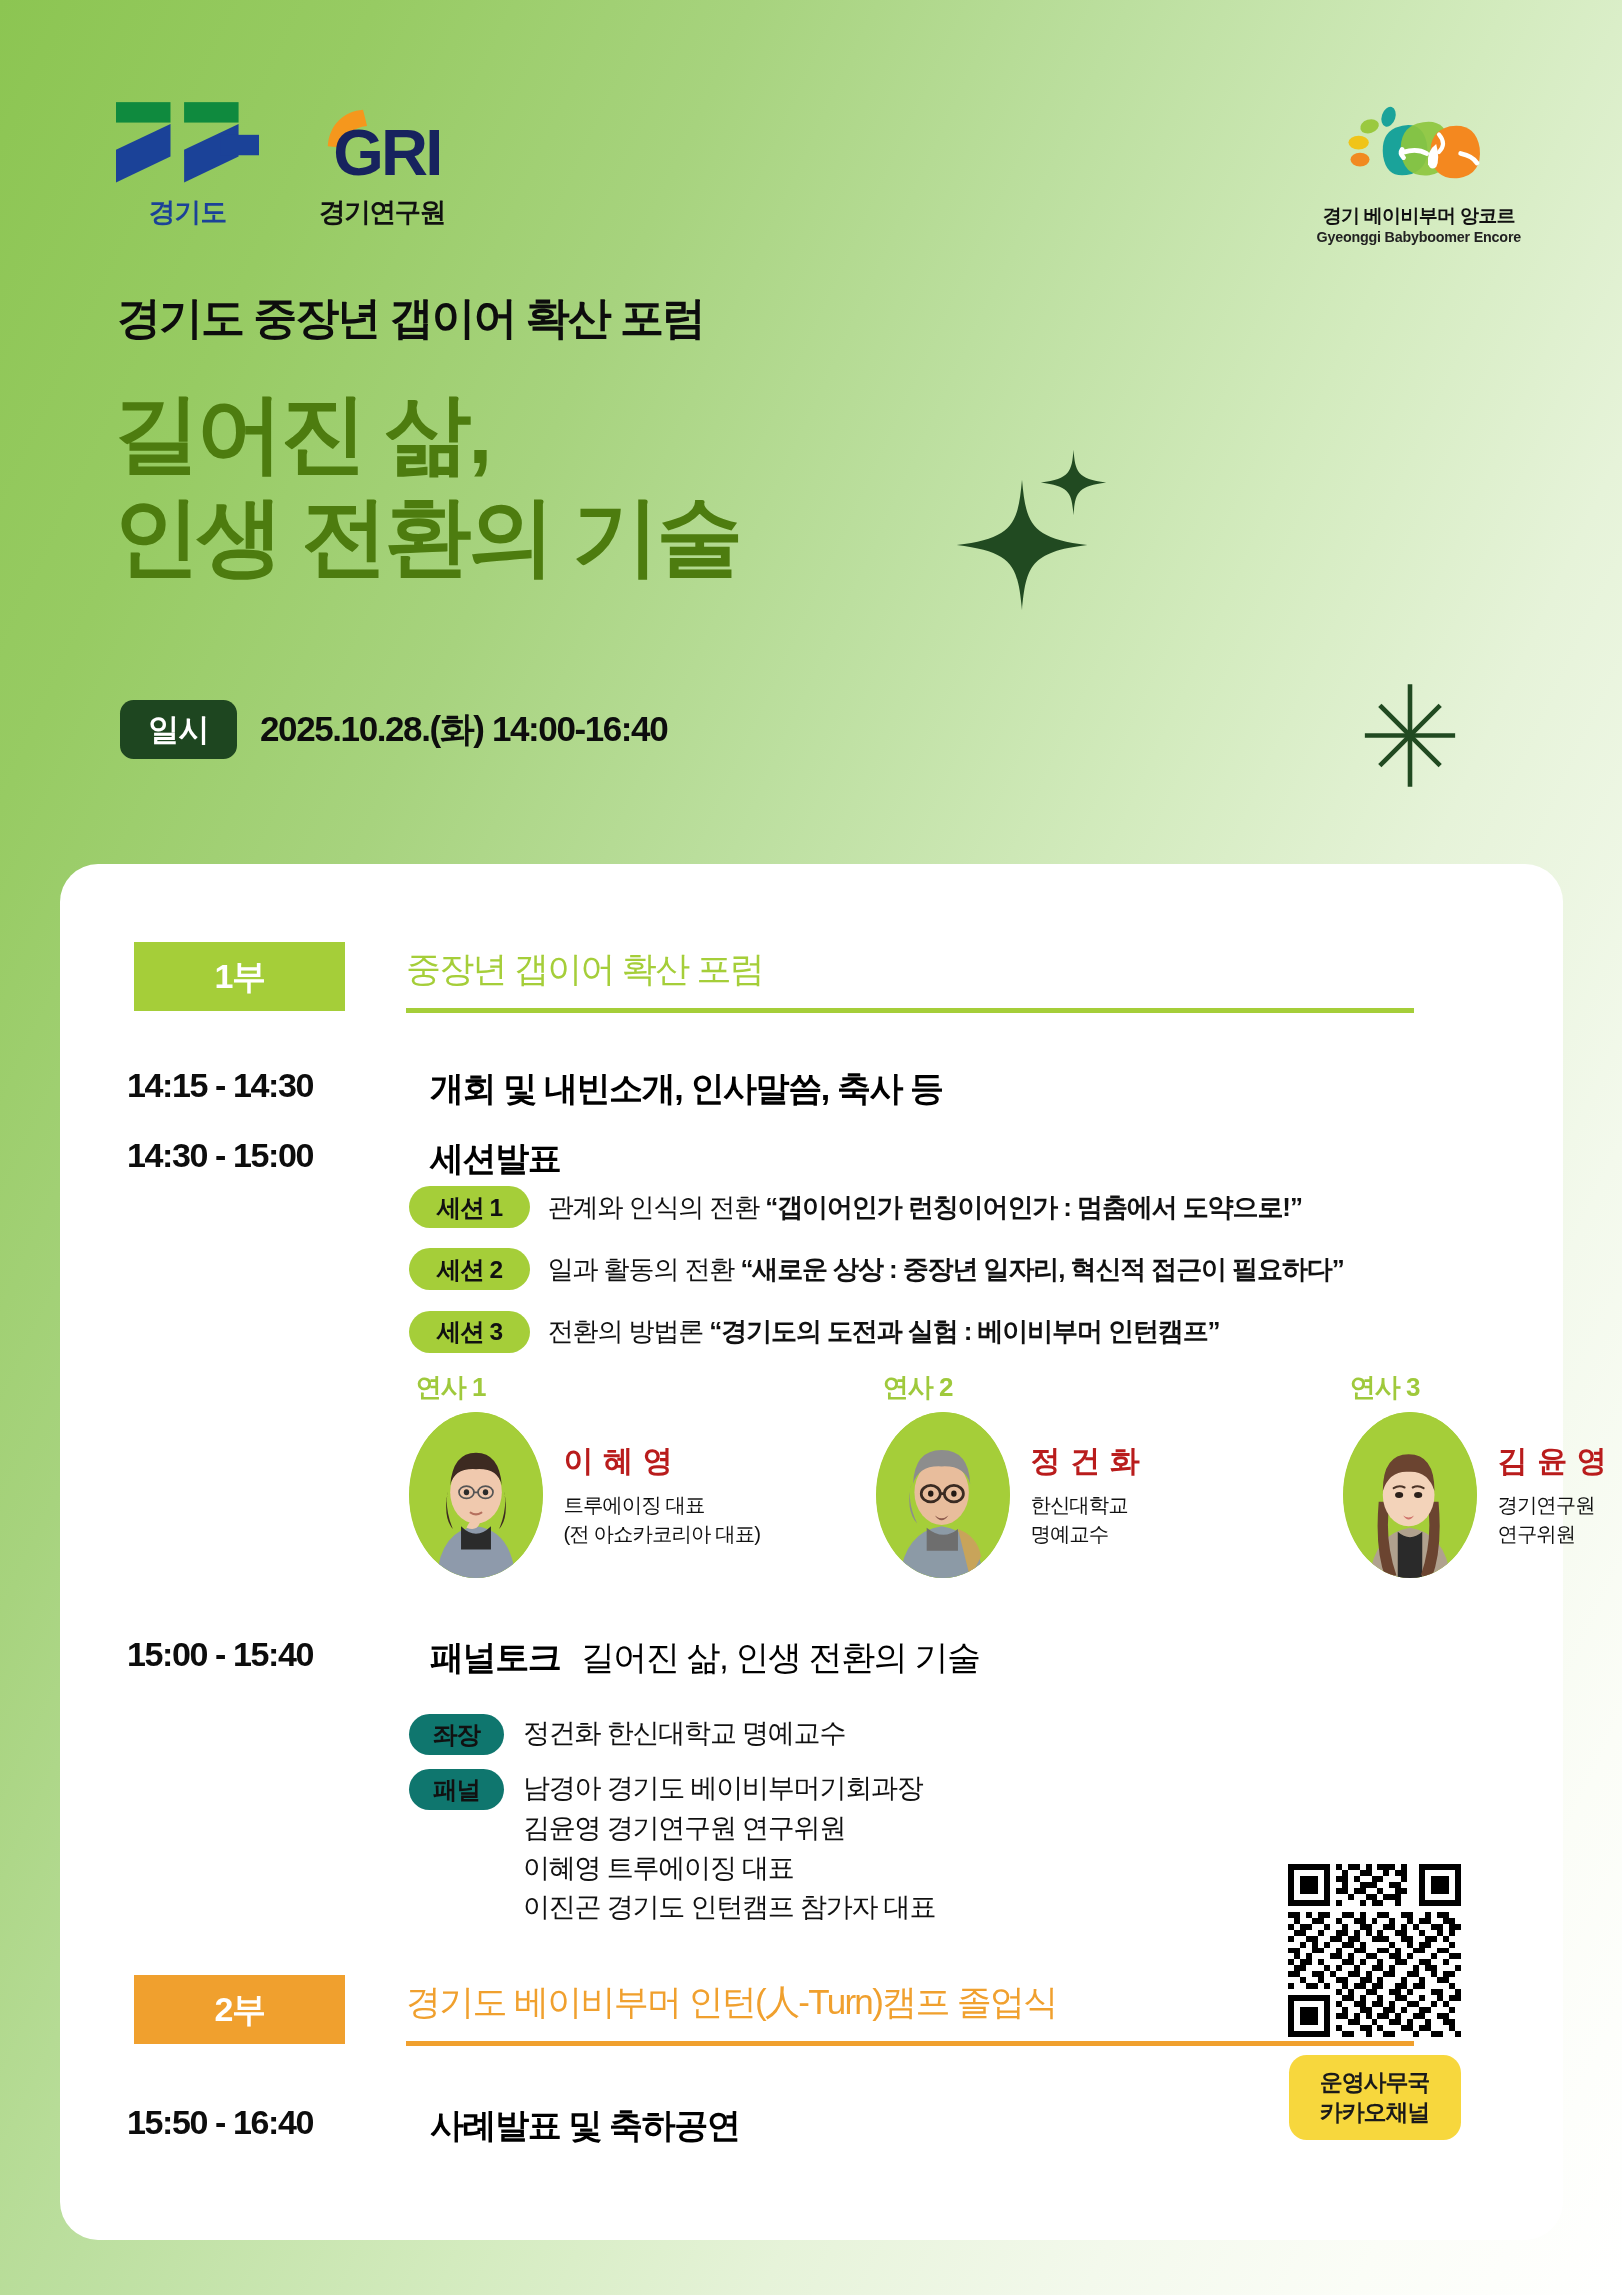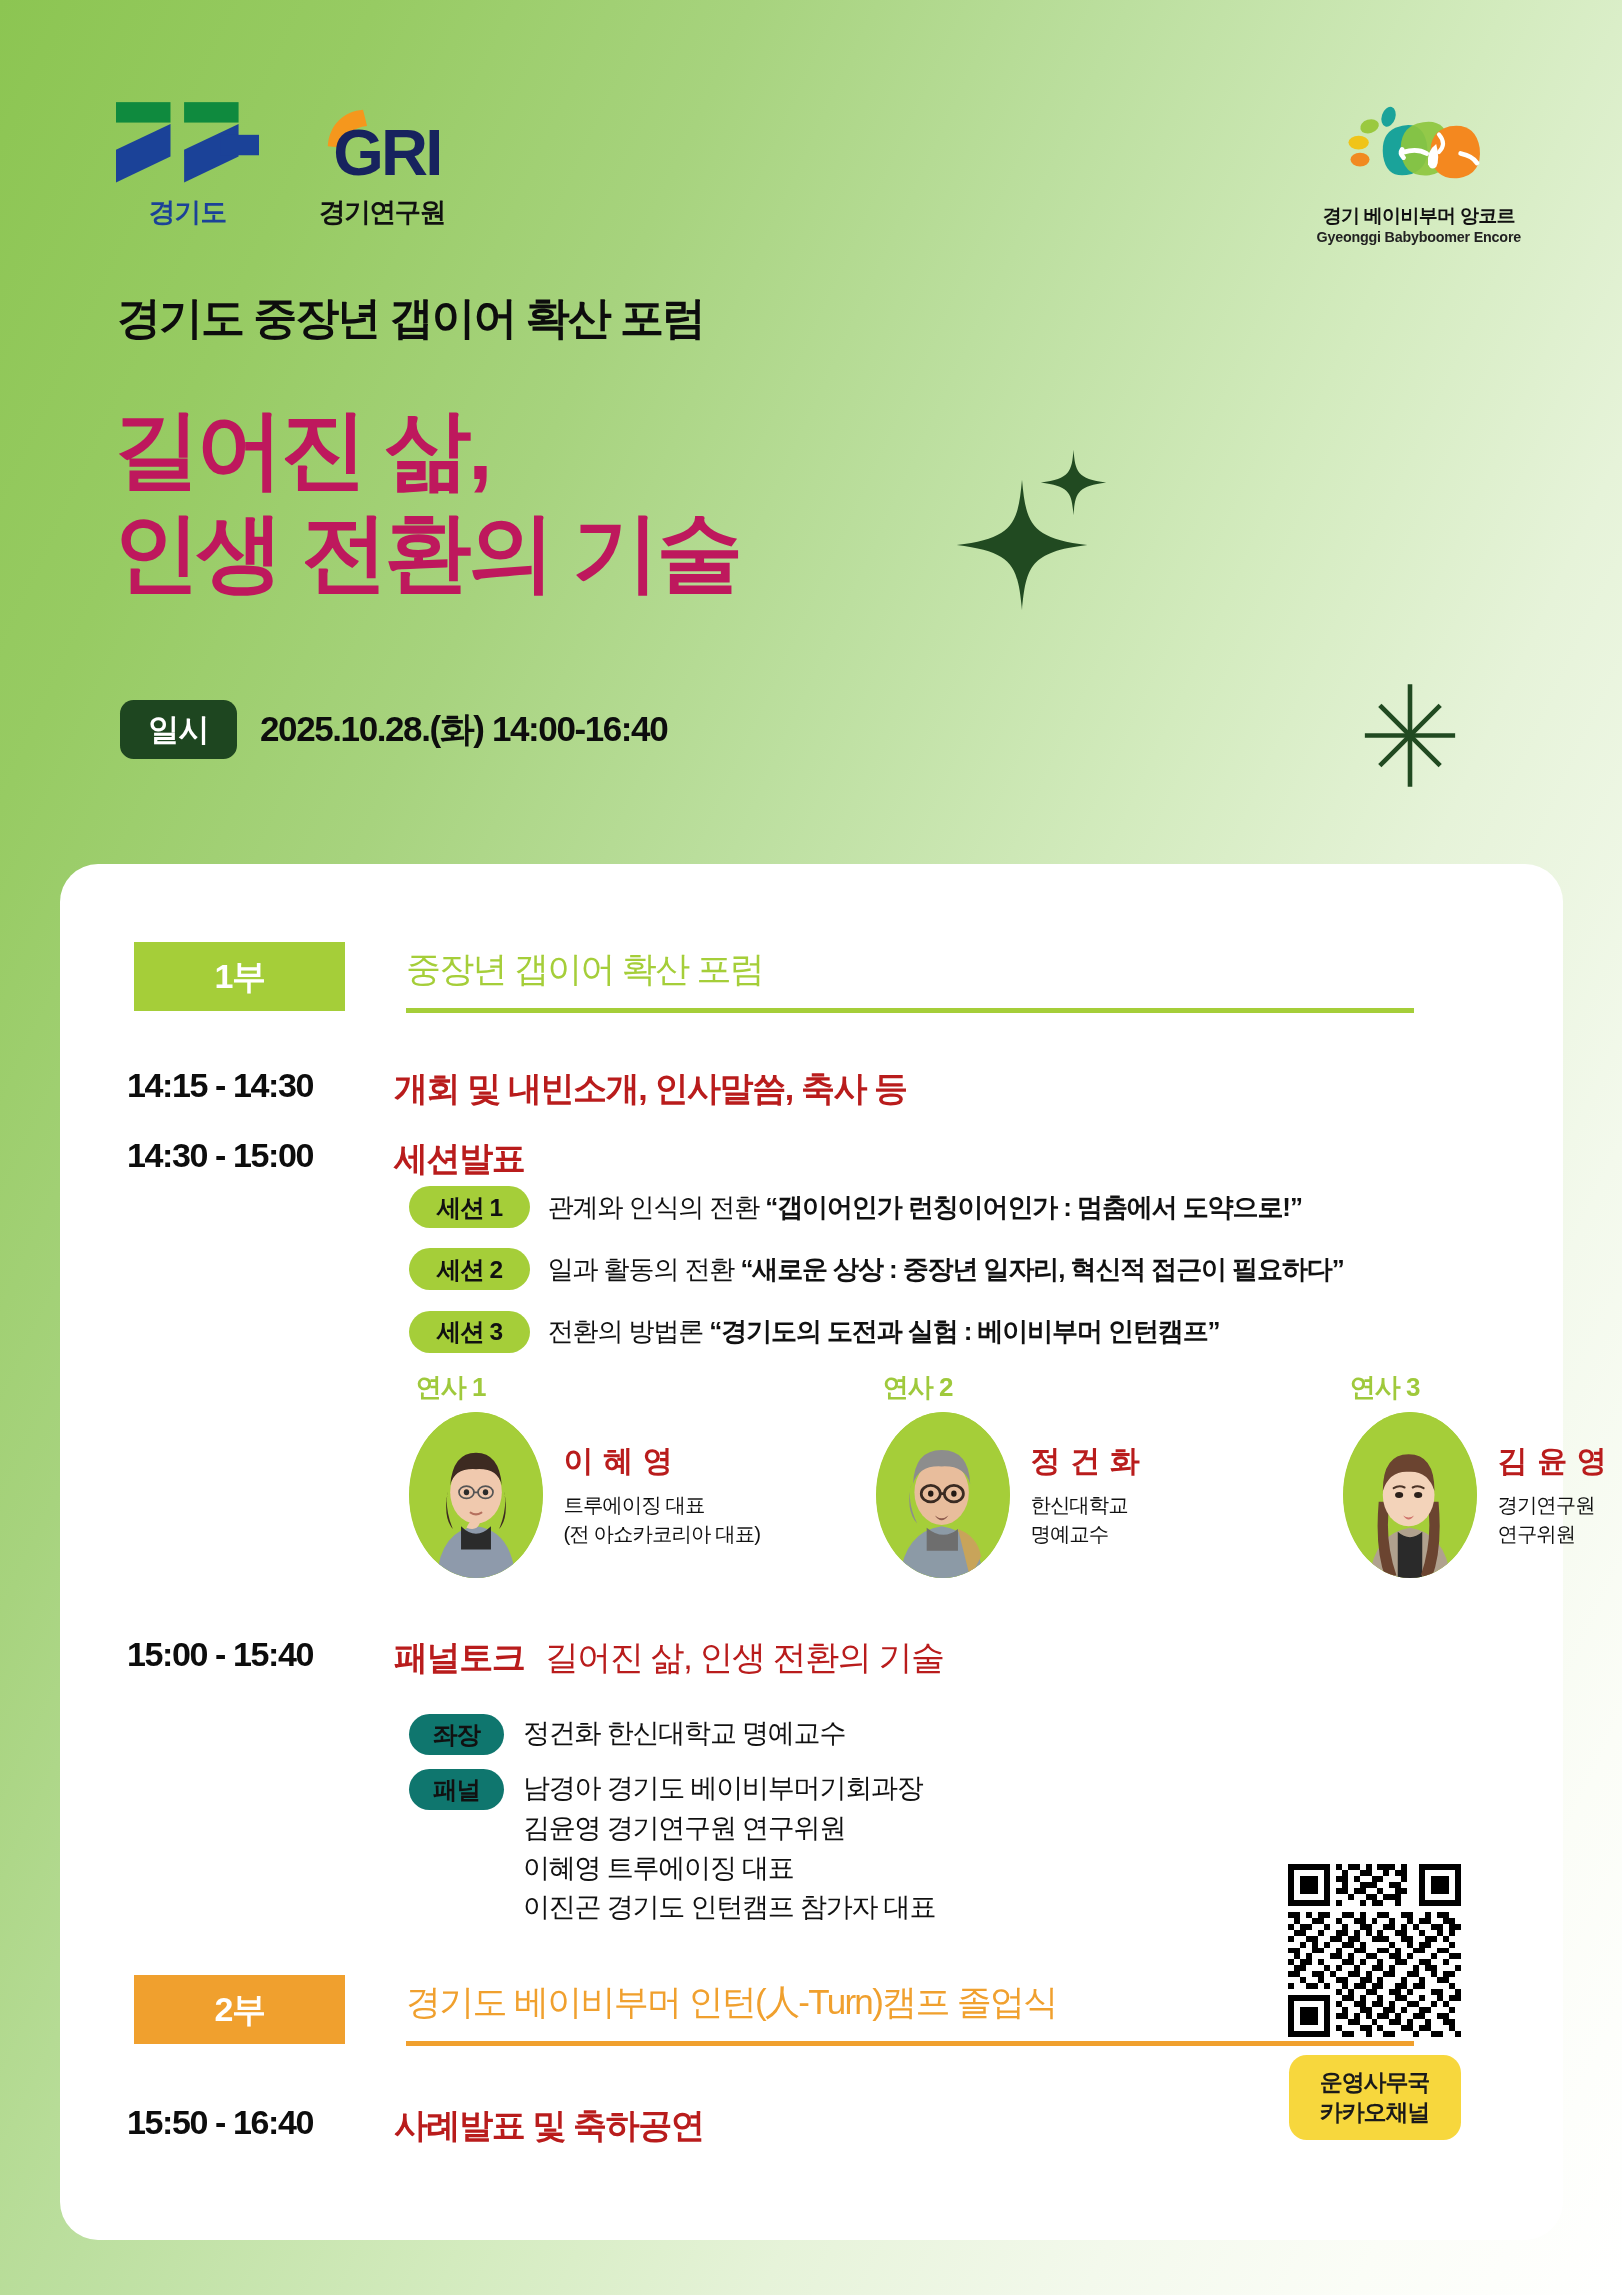--- a/index.html
+++ b/index.html
@@ -52,22 +52,22 @@
     letter-spacing:-0.7px;
   }
   .gbe-en { font-size:14.3px; font-weight:bold; color:#222; letter-spacing:-0.2px; }
 
   
   .kicker {
     position:absolute; left:117px; top:289px;
     font-size:44px; font-weight:bold; color:#0d0d0d; letter-spacing:-2px;
   }
   .headline {
-    position:absolute; left:113px; top:398px;
-    font-size:87px; font-weight:bold; color:#be185d;
+    position:absolute; left:113px; top:382px;
+    font-size:87px; font-weight:bold; color:#4d7c0f;
     line-height:1.18; letter-spacing:-3.4px;
   }
   
   .info-rows { position:absolute; left:120px; top:700px; }
   .info-row { display:flex; align-items:center; margin-bottom:15px; }
   .info-tag {
     width:117px; height:59px; border-radius:13.6px; background:#1e4620;
     color:#fff; font-size:31px; font-weight:bold; letter-spacing:-0.7px;
     display:flex; align-items:center; justify-content:center;
   }
@@ -99,21 +99,21 @@
   .part-title { font-size:35px; font-weight:normal; letter-spacing:-1.7px; }
   .part-rule { margin-top:15px; height:4.8px; width:1008px; }
 
   
   .srow { position:absolute; display:flex; align-items:flex-start; }
   .stime {
     width:267px; font-size:34px; font-weight:bold;
     color:#0d0d0d; letter-spacing:-1.4px;
   }
   .sdesc {
-    font-size:34px; font-weight:bold; color:#b91c1c; letter-spacing:-1.4px;
+    font-size:34px; font-weight:bold; color:#000000; letter-spacing:-1.4px;margin-left:36px;
   }
   .sdesc-light { font-weight:normal; letter-spacing:-1.4px; }
 
   
   .sessions { position:absolute; left:409px; top:1186px; }
   .sess { display:flex; align-items:center; margin-bottom:20.4px; }
   .sess-pill {
     width:121px; height:42px; border-radius:21px; background:#a5ce39;
     color:#111; font-size:24.5px; font-weight:bold; letter-spacing:-1px;
     display:flex; align-items:center; justify-content:center; flex:none;

